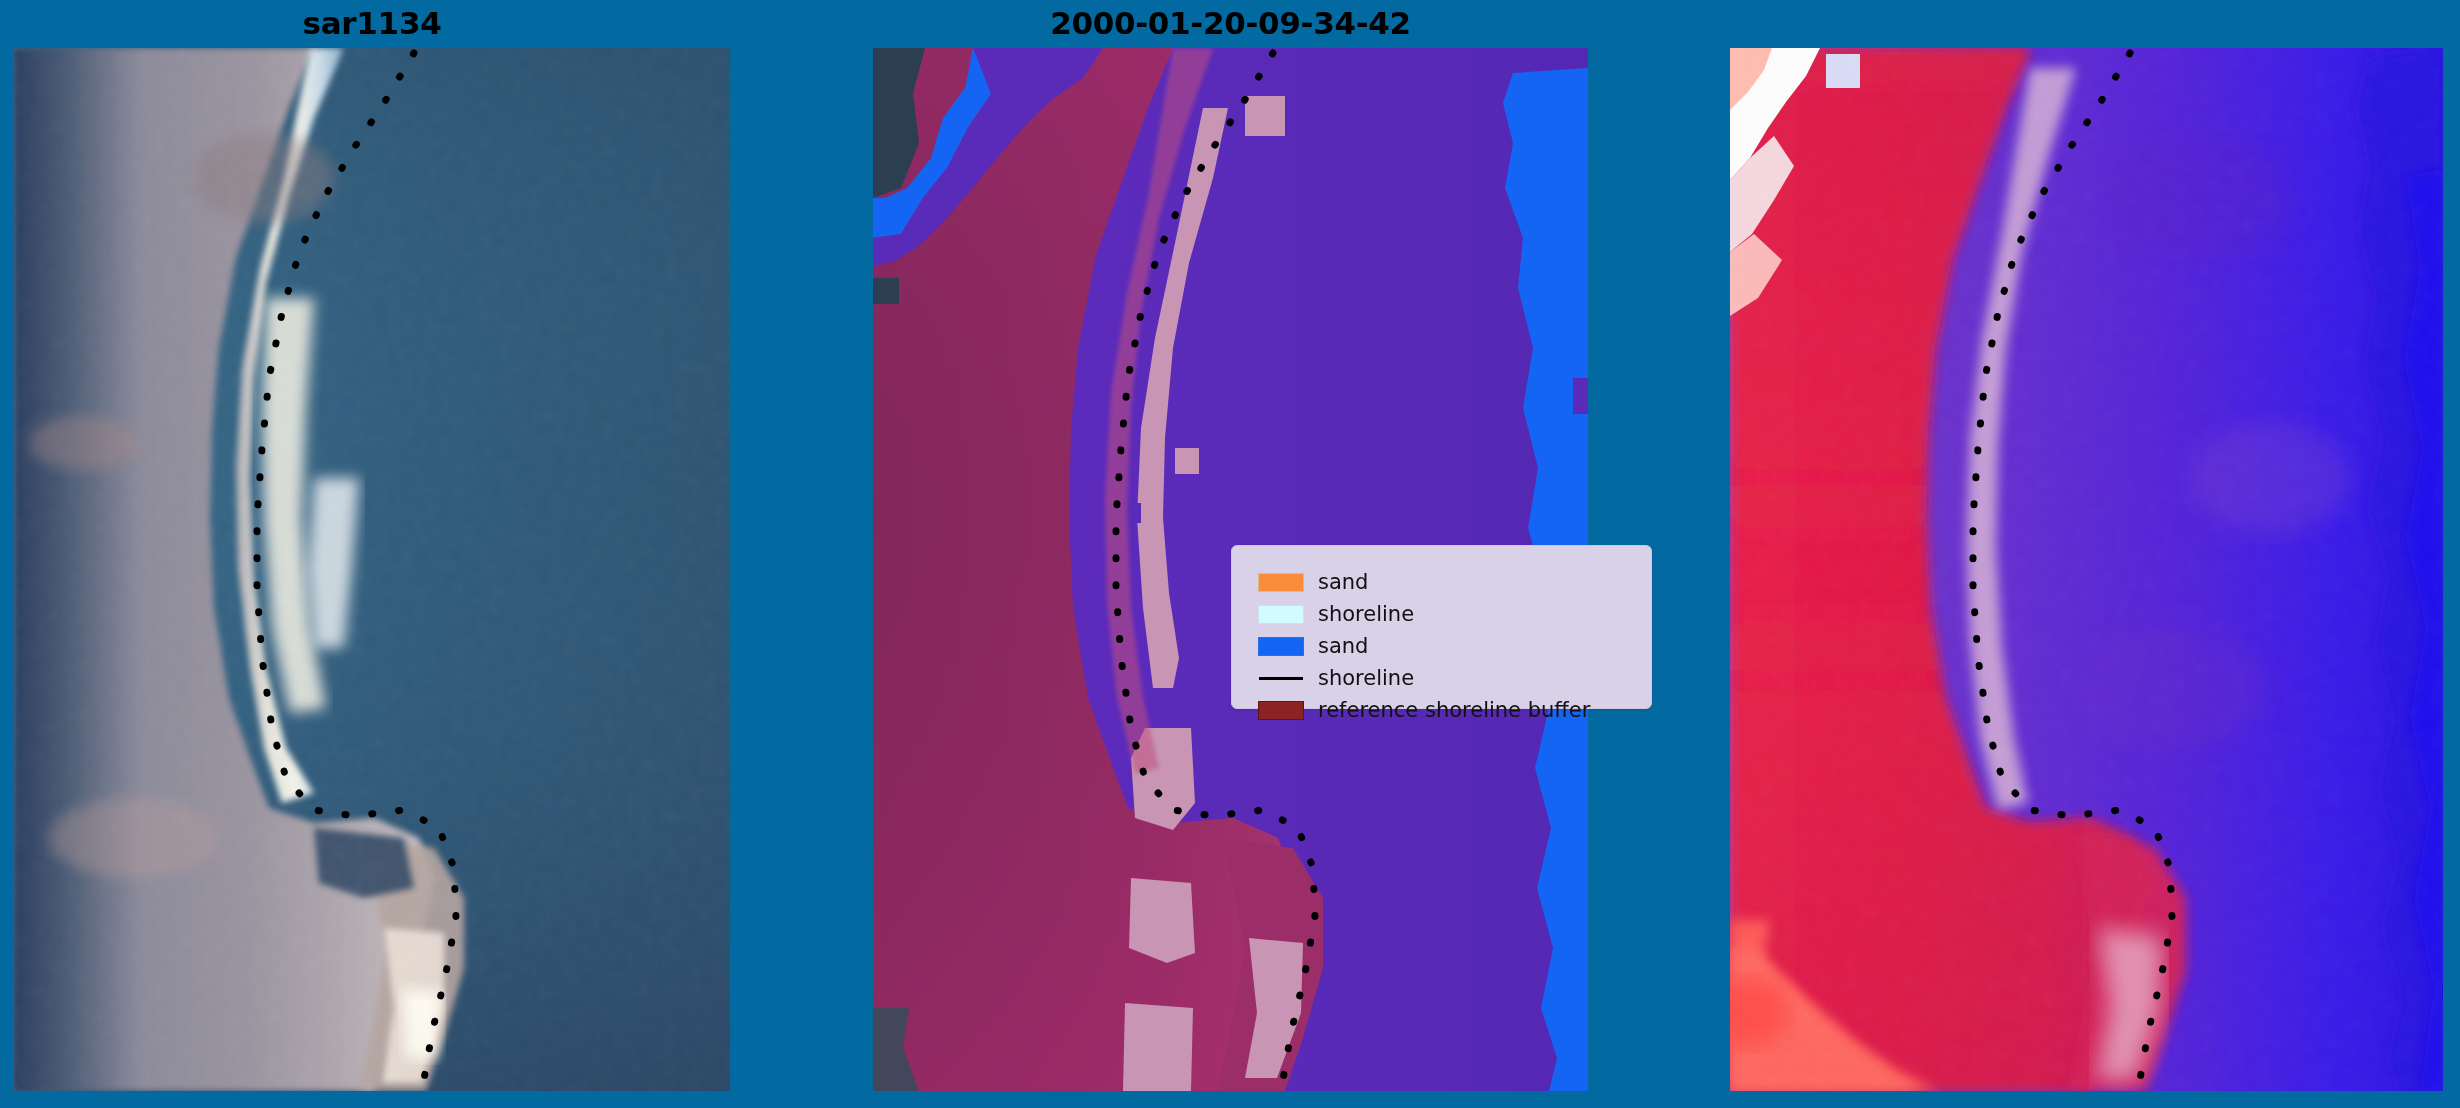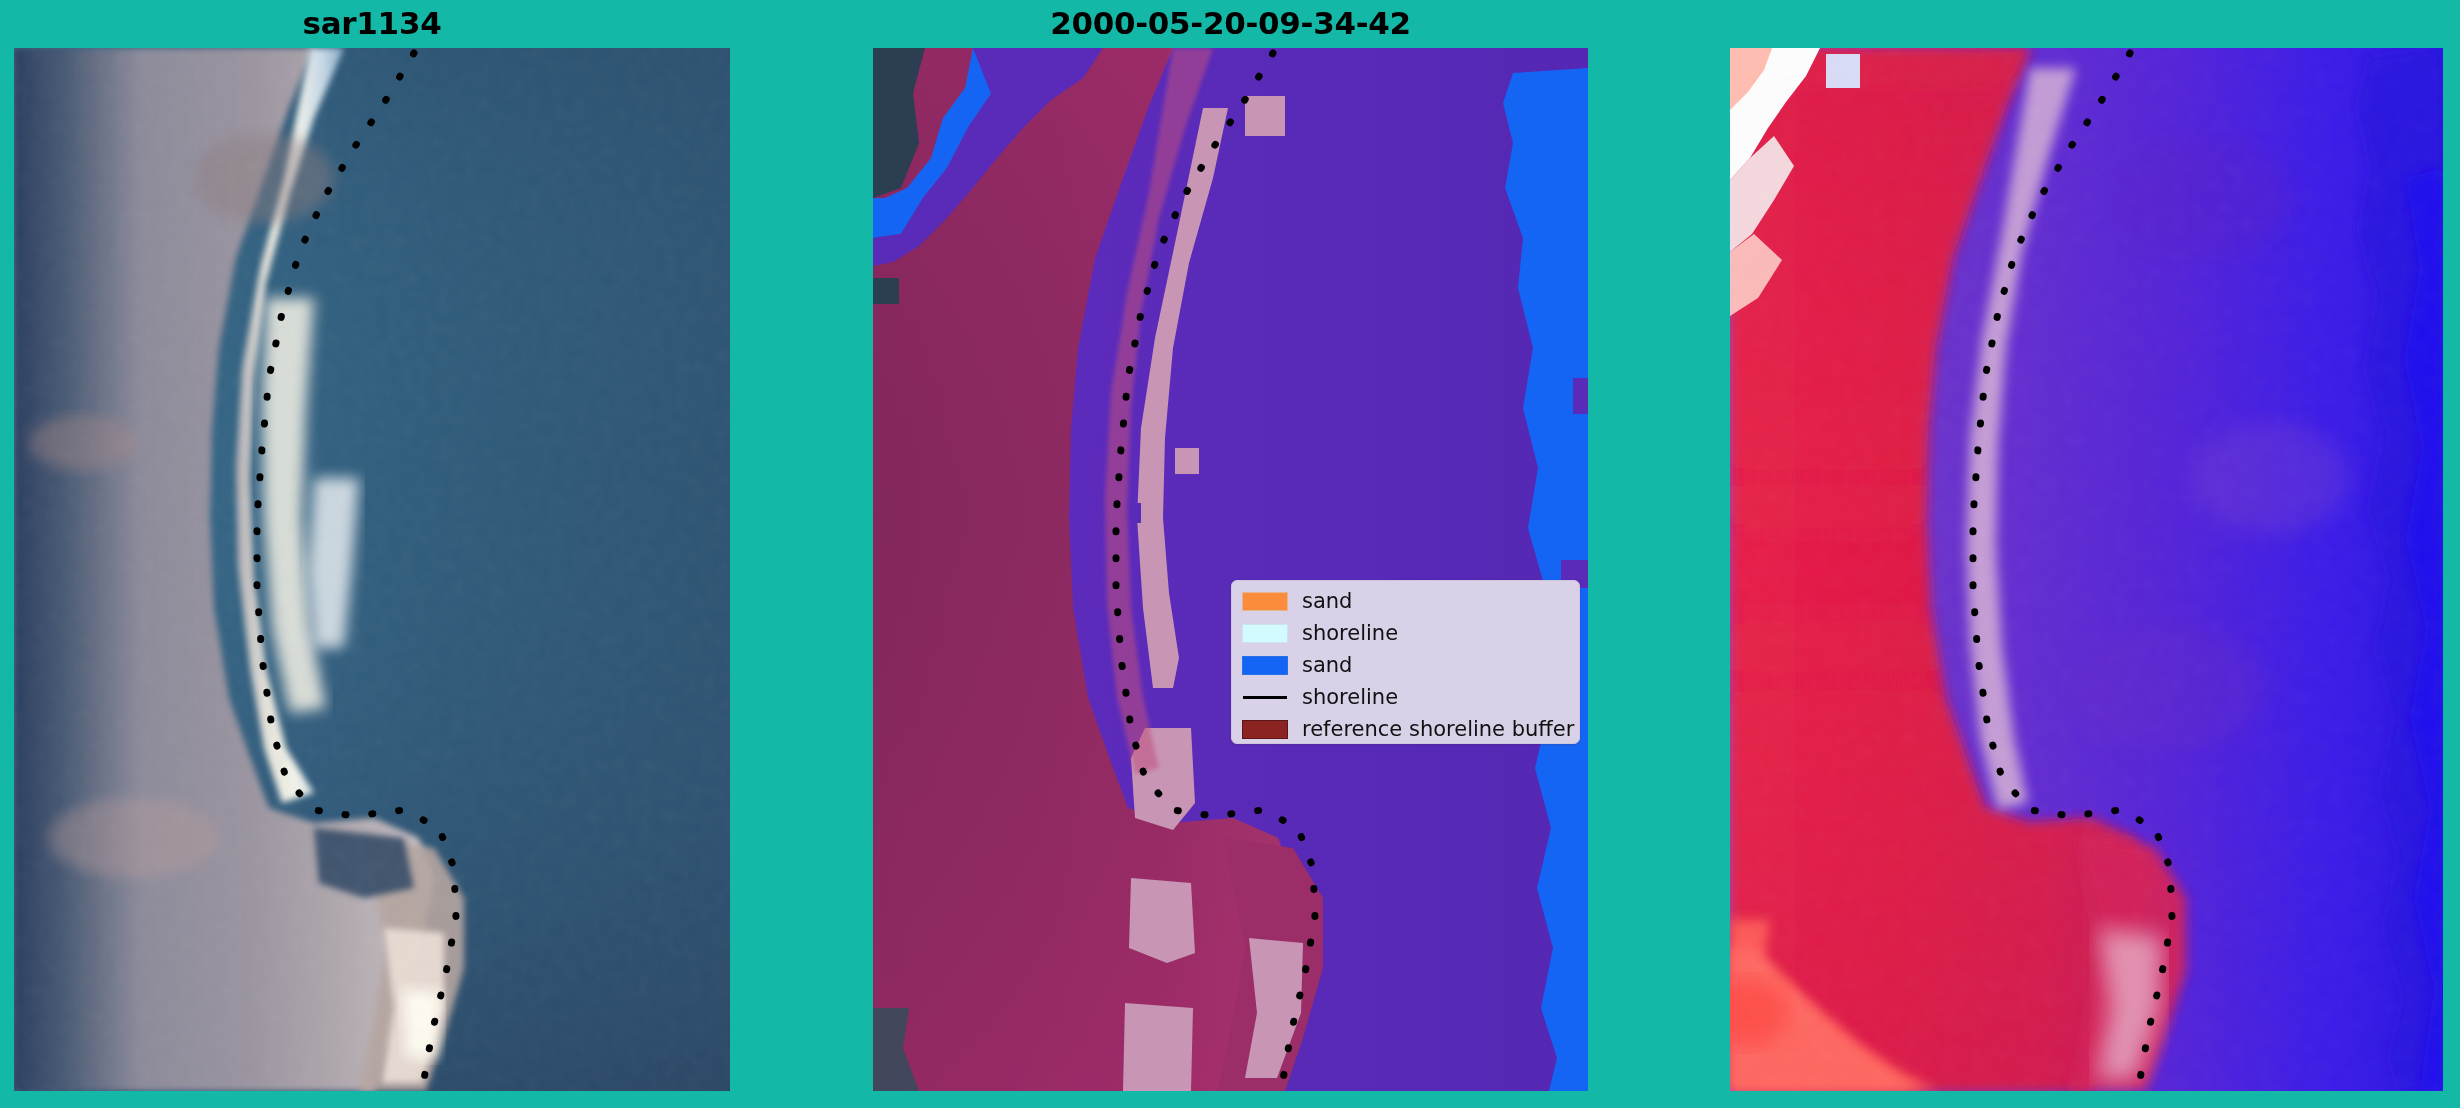--- a/index.html
+++ b/index.html
@@ -14,21 +14,21 @@
     font-family: "DejaVu Sans", sans-serif;
     overflow: hidden;
     position: relative;
   }
 
   #figure {
     position: absolute;
     left: 0; top: 0;
     width: 2460px;
     height: 1108px;
-    background: #14b8a6;
+    background: #0369a1;
   }
 
   .panel {
     position: absolute;
     top: 48px;
     height: 1043px;
     overflow: hidden;
   }
   .panel-title {
     position: absolute;
@@ -64,28 +64,28 @@
     left: 0; top: 0;
     width: 100%;
     height: 100%;
     pointer-events: none;
   }
 
   
   #legend {
     position: absolute;
     left: 1231px;
-    top: 580px;
-    width: 349px;
+    top: 545px;
+    width: 421px;
     height: 164px;
     background: #d9d1e8;
     border: 1px solid #cfc6e0;
     border-radius: 6px;
     box-shadow: 0 1px 2px rgba(60,40,90,0.25);
-    padding: 0;
+    padding: 16px;
     box-sizing: border-box;
   }
   .legend-row {
     display: flex;
     align-items: center;
     height: 30px;
     margin-top: 2px;
     padding-left: 10px;
   }
   .legend-row:first-child { margin-top: 5px; }
@@ -199,21 +199,21 @@
       <rect x="0" y="0" width="716" height="1043" filter="url(#pixelNoise)" fill="#ffffff" opacity="0.5"></rect>
     </svg>
 
     <svg class="overlay-svg" viewBox="0 0 716 1043" preserveAspectRatio="none">
       <path d="M400,5 L370,55 L340,100 L310,150 L285,205 L268,265 L255,330 L248,400
                L243,470 L243,540 L248,610 L258,680 L272,730 L300,762 L340,768
                L390,762 L425,780 L440,820 L442,870 L432,925 L418,985 L408,1043" fill="none" stroke="#000000" stroke-width="7" stroke-dasharray="1 26" stroke-linecap="round"></path>
     </svg>
   </div>
 
-  <div class="panel-title" id="title-class">2000-05-20-09-34-42</div>
+  <div class="panel-title" id="title-class">2000-01-20-09-34-42</div>
 
   <div class="panel" id="panel-class">
     <svg class="raster" viewBox="0 0 715 1043" preserveAspectRatio="none">
       <defs>
         <linearGradient id="clsLand" x1="0" y1="0" x2="1" y2="0">
           <stop offset="0%" stop-color="#84285c"></stop>
           <stop offset="35%" stop-color="#8e2a62"></stop>
           <stop offset="70%" stop-color="#9b2d68"></stop>
           <stop offset="100%" stop-color="#b03a72"></stop>
         </linearGradient>

